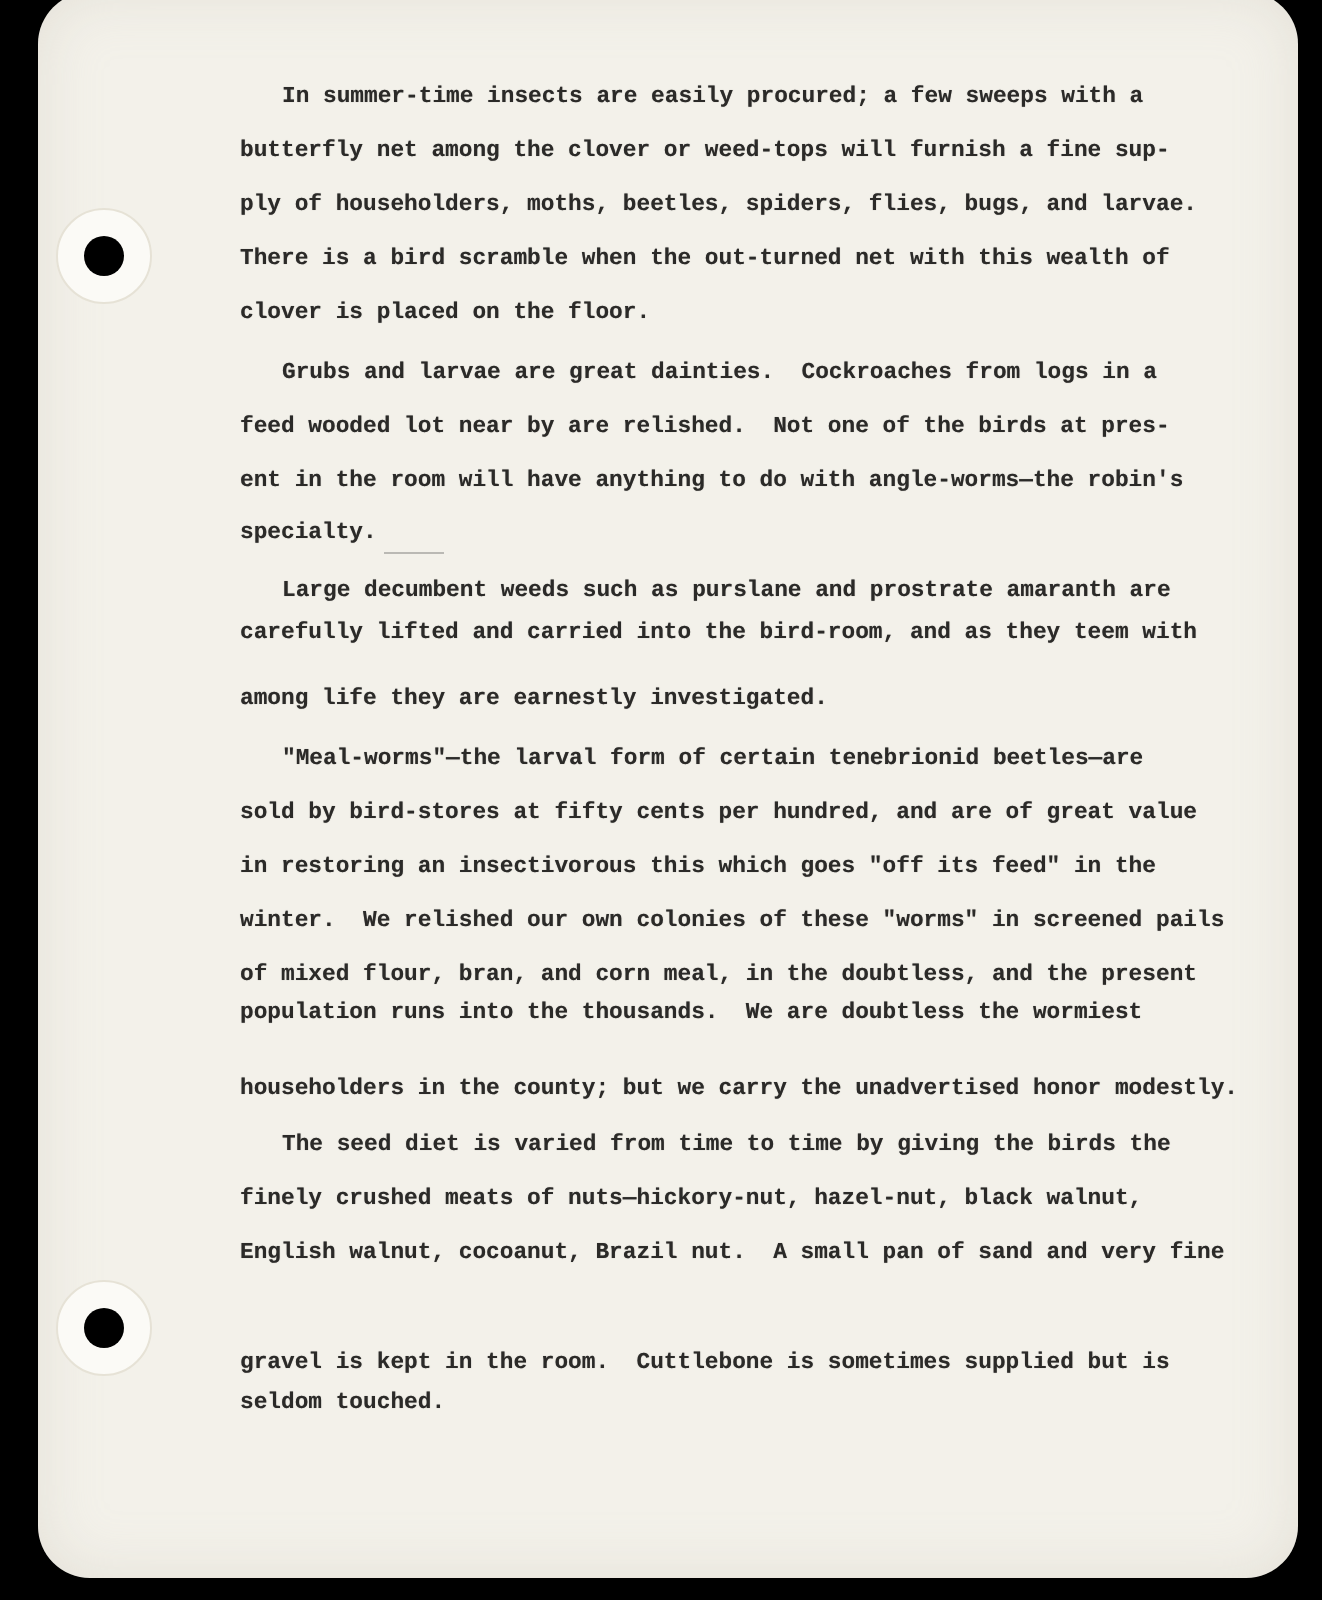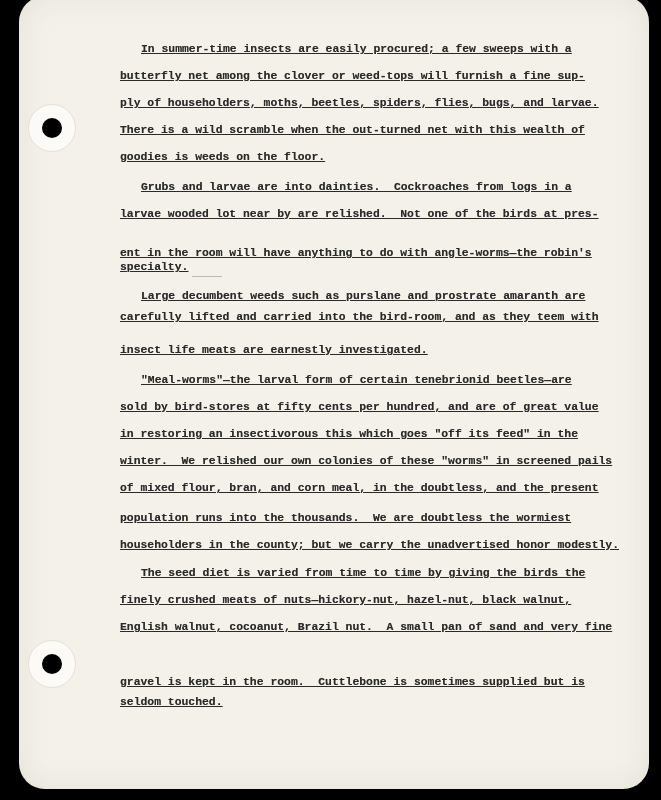--- a/index.html
+++ b/index.html
@@ -54,21 +54,20 @@
       color: #2b2a28;
       letter-spacing: 0px;
     }
     .line {
       position: absolute;
       left: 0;
       white-space: pre;
       line-height: 14px;
       font-weight: bold;
       text-shadow: 0 0 0.4px rgba(40,40,40,0.5);
-      text-decoration: underline;
     }
     .line.indent { left: 21px; }
     .pencil-mark {
       position: absolute;
       left: 192px;
       top: 276px;
       width: 30px;
       height: 1px;
       background: rgba(80,80,80,0.35);
     }
@@ -80,44 +79,44 @@
   <div class="hole hole-top"></div>
   <div class="hole hole-bottom"></div>
 </div>
 
 <div class="text">
 
   <div>
     <div class="line indent" style="top:42px">In summer-time insects are easily procured; a few sweeps with a</div>
     <div class="line" style="top:69px">butterfly net among the clover or weed-tops will furnish a fine sup-</div>
     <div class="line" style="top:96px">ply of householders, moths, beetles, spiders, flies, bugs, and larvae.</div>
-    <div class="line" style="top:123px">There is a wild scramble when the out-turned net with this wealth of</div>
-    <div class="line" style="top:150px">goodies is weeds on the floor.</div>
+    <div class="line" style="top:123px">There is a bird scramble when the out-turned net with this wealth of</div>
+    <div class="line" style="top:150px">clover is placed on the floor.</div>
   </div>
 
   <div>
-    <div class="line indent" style="top:180px">Grubs and larvae are into dainties.  Cockroaches from logs in a</div>
-    <div class="line" style="top:207px">larvae wooded lot near by are relished.  Not one of the birds at pres-</div>
-    <div class="line" style="top:246px">ent in the room will have anything to do with angle-worms—the robin's</div>
+    <div class="line indent" style="top:180px">Grubs and larvae are great dainties.  Cockroaches from logs in a</div>
+    <div class="line" style="top:207px">feed wooded lot near by are relished.  Not one of the birds at pres-</div>
+    <div class="line" style="top:234px">ent in the room will have anything to do with angle-worms—the robin's</div>
     <div class="line" style="top:260px">specialty.</div>
   </div>
 
   <div>
     <div class="line indent" style="top:289px">Large decumbent weeds such as purslane and prostrate amaranth are</div>
     <div class="line" style="top:310px">carefully lifted and carried into the bird-room, and as they teem with</div>
-    <div class="line" style="top:343px">insect life meats are earnestly investigated.</div>
+    <div class="line" style="top:343px">among life they are earnestly investigated.</div>
   </div>
 
   <div>
     <div class="line indent" style="top:373px">"Meal-worms"—the larval form of certain tenebrionid beetles—are</div>
     <div class="line" style="top:400px">sold by bird-stores at fifty cents per hundred, and are of great value</div>
     <div class="line" style="top:427px">in restoring an insectivorous this which goes "off its feed" in the</div>
     <div class="line" style="top:454px">winter.  We relished our own colonies of these "worms" in screened pails</div>
     <div class="line" style="top:481px">of mixed flour, bran, and corn meal, in the doubtless, and the present</div>
-    <div class="line" style="top:511px">population runs into the thousands.  We are doubtless the wormiest</div>
+    <div class="line" style="top:500px">population runs into the thousands.  We are doubtless the wormiest</div>
     <div class="line" style="top:538px">householders in the county; but we carry the unadvertised honor modestly.</div>
   </div>
 
   <div>
     <div class="line indent" style="top:566px">The seed diet is varied from time to time by giving the birds the</div>
     <div class="line" style="top:593px">finely crushed meats of nuts—hickory-nut, hazel-nut, black walnut,</div>
     <div class="line" style="top:620px">English walnut, cocoanut, Brazil nut.  A small pan of sand and very fine</div>
     <div class="line" style="top:675px">gravel is kept in the room.  Cuttlebone is sometimes supplied but is</div>
     <div class="line" style="top:695px">seldom touched.</div>
   </div>

